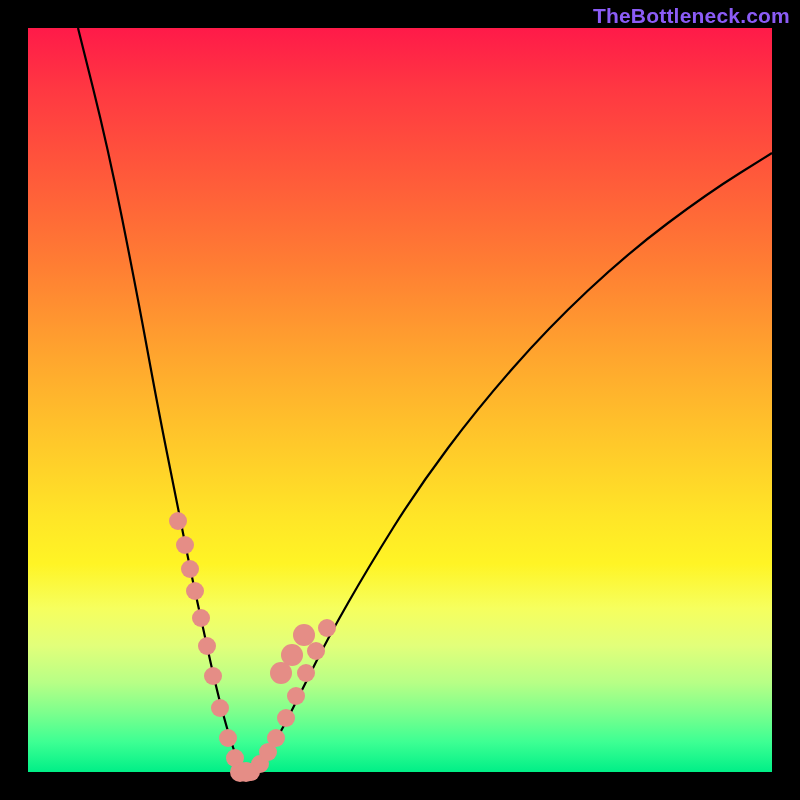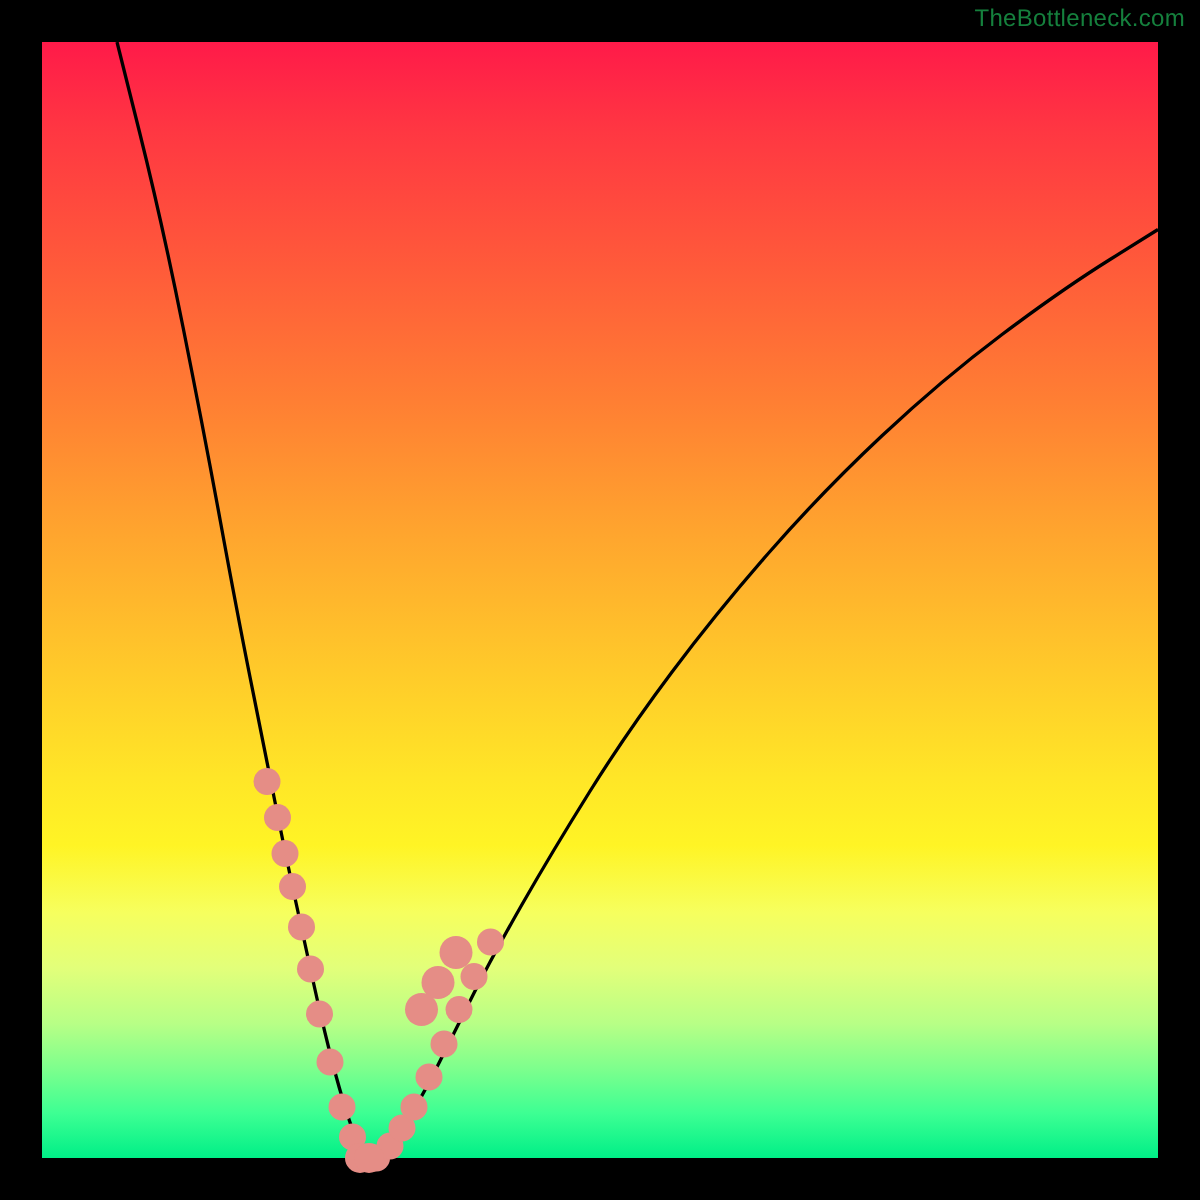--- a/index.html
+++ b/index.html
@@ -41,23 +41,23 @@
       #b7ff86 88%,
       #7dff8d 92%,
       #3dff93 96%,
       #00ef87 100%
     );
   }
   .watermark {
     position: absolute;
     top: 4px;
     right: 10px;
-    color: #15803d;
-    font-size: 16px;
-    font-weight: 400;
+    color: #8b5cf6;
+    font-size: 21px;
+    font-weight: 700;
     letter-spacing: 0.2px;
     z-index: 5;
   }
   svg.overlay {
     position: absolute;
     left: 0;
     top: 0;
     width: 744px;
     height: 744px;
     overflow: visible;

